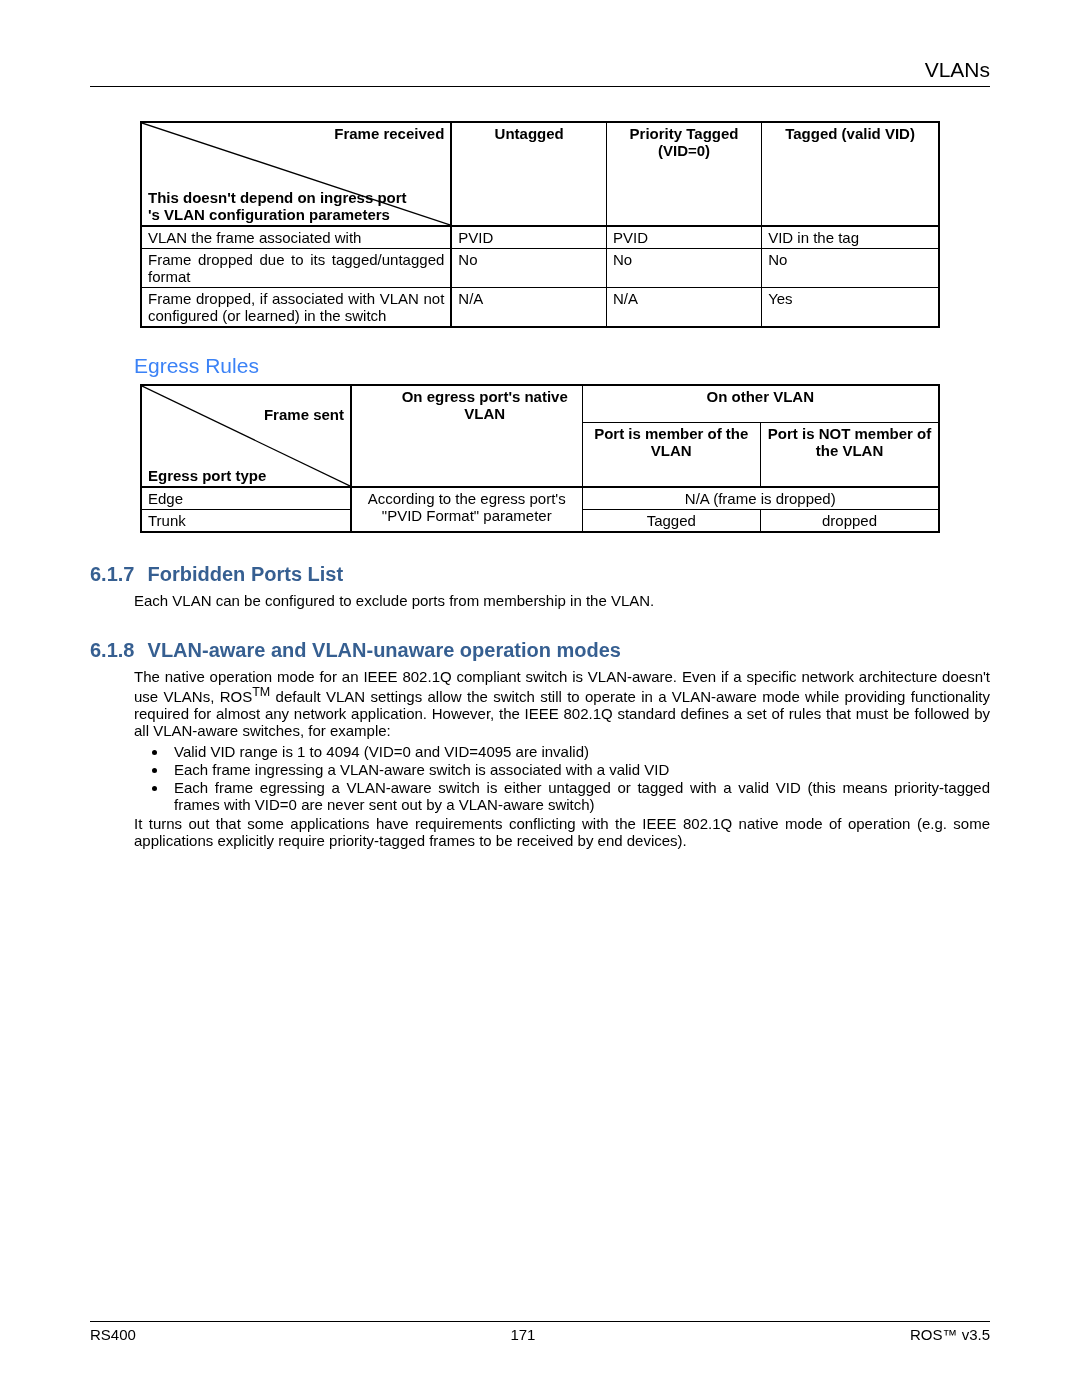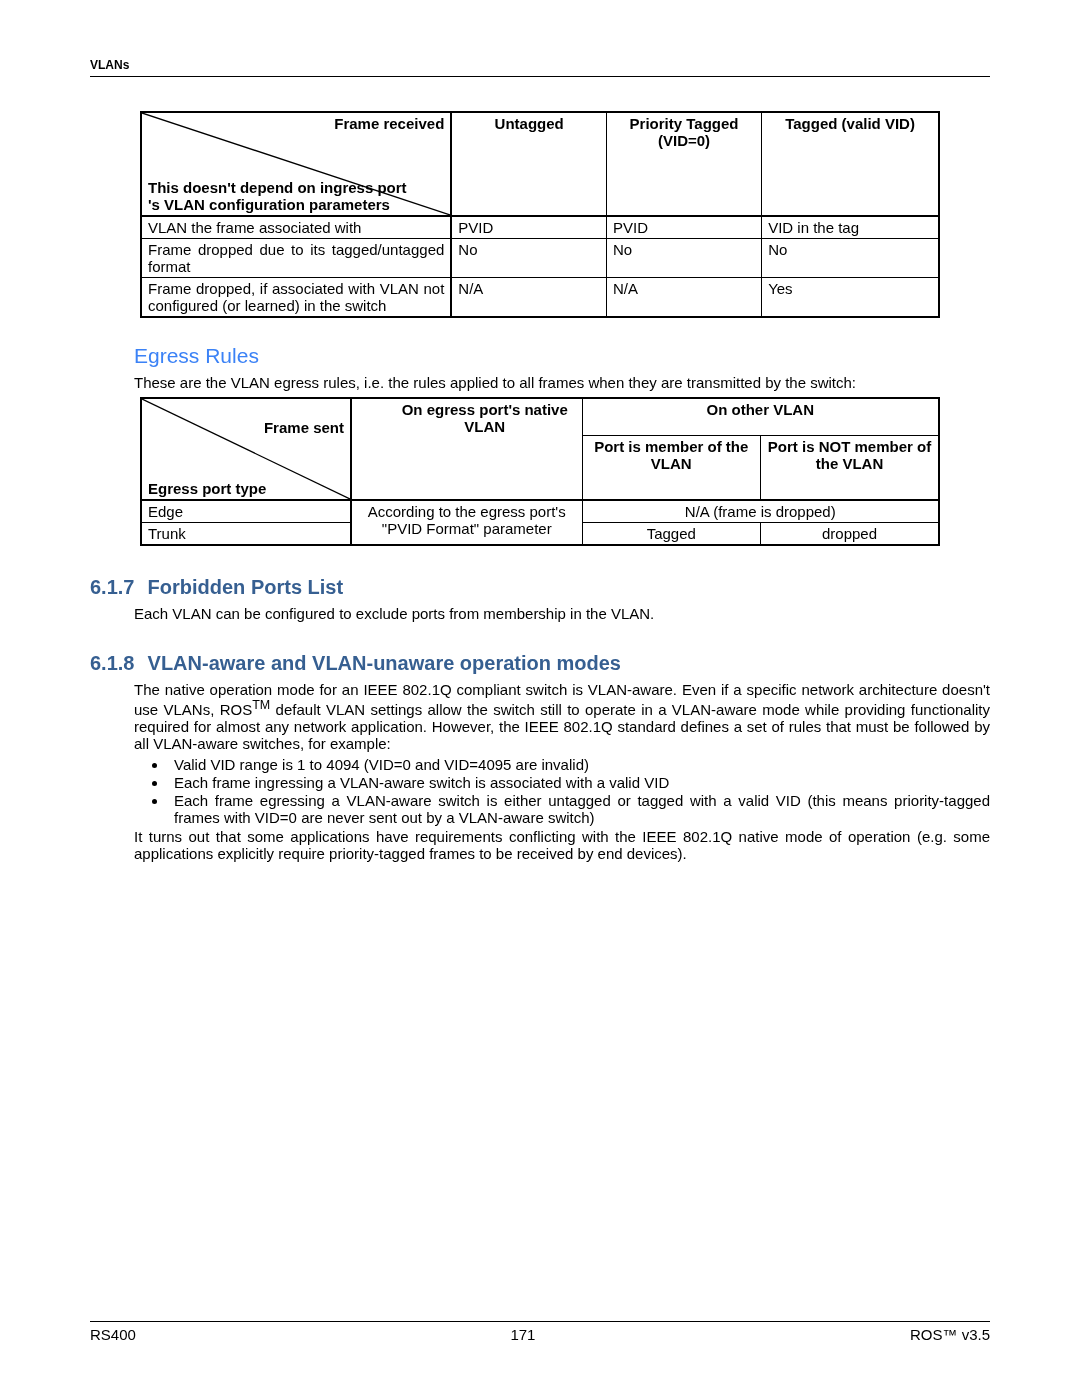--- a/index.html
+++ b/index.html
@@ -11,23 +11,23 @@
     padding: 0;
   }
   .page {
     width: 1080px;
     min-height: 1397px;
     box-sizing: border-box;
     padding: 58px 90px 40px 90px;
     position: relative;
   }
   .header-right {
-    text-align: left;
-    font-weight: bold;
-    font-size: 12px;
+    text-align: right;
+    font-weight: normal;
+    font-size: 21px;
   }
   hr.top-rule {
     border: none;
     border-top: 1.5px solid #000;
     margin: 4px 0 34px 0;
   }
   hr.bottom-rule {
     border: none;
     border-top: 1.5px solid #000;
     margin: 0;
@@ -166,21 +166,20 @@
     <tr>
       <td class="justify" style="border-right-width:2.5px;">Frame dropped, if associated with VLAN not configured (or learned) in the switch</td>
       <td>N/A</td>
       <td>N/A</td>
       <td>Yes</td>
     </tr>
   </tbody>
     </table>
 
   <h3 class="blue">Egress Rules</h3>
-  <p class="body">These are the VLAN egress rules, i.e. the rules applied to all frames when they are transmitted by the switch:</p>
 
   <table class="t2 outer-thick" style="margin-top:6px;">
     <colgroup>
         <col class="c-a">
         <col class="c-b">
         <col class="c-c">
         <col class="c-d">
       </colgroup>
     <tbody>
         <tr>

